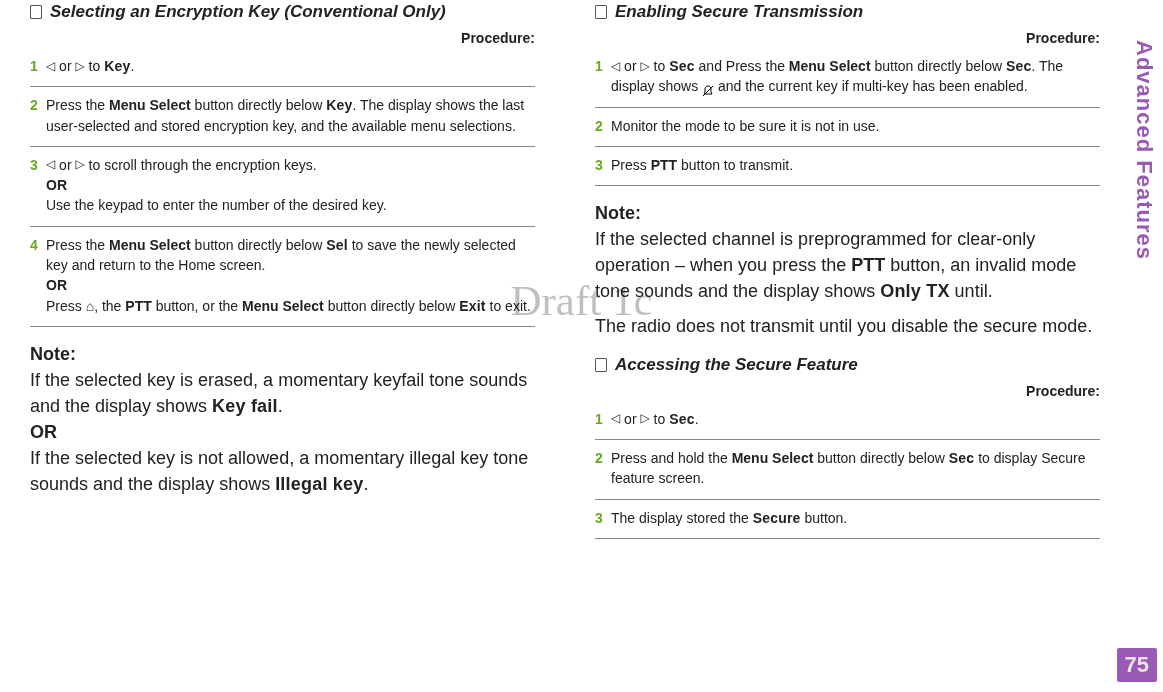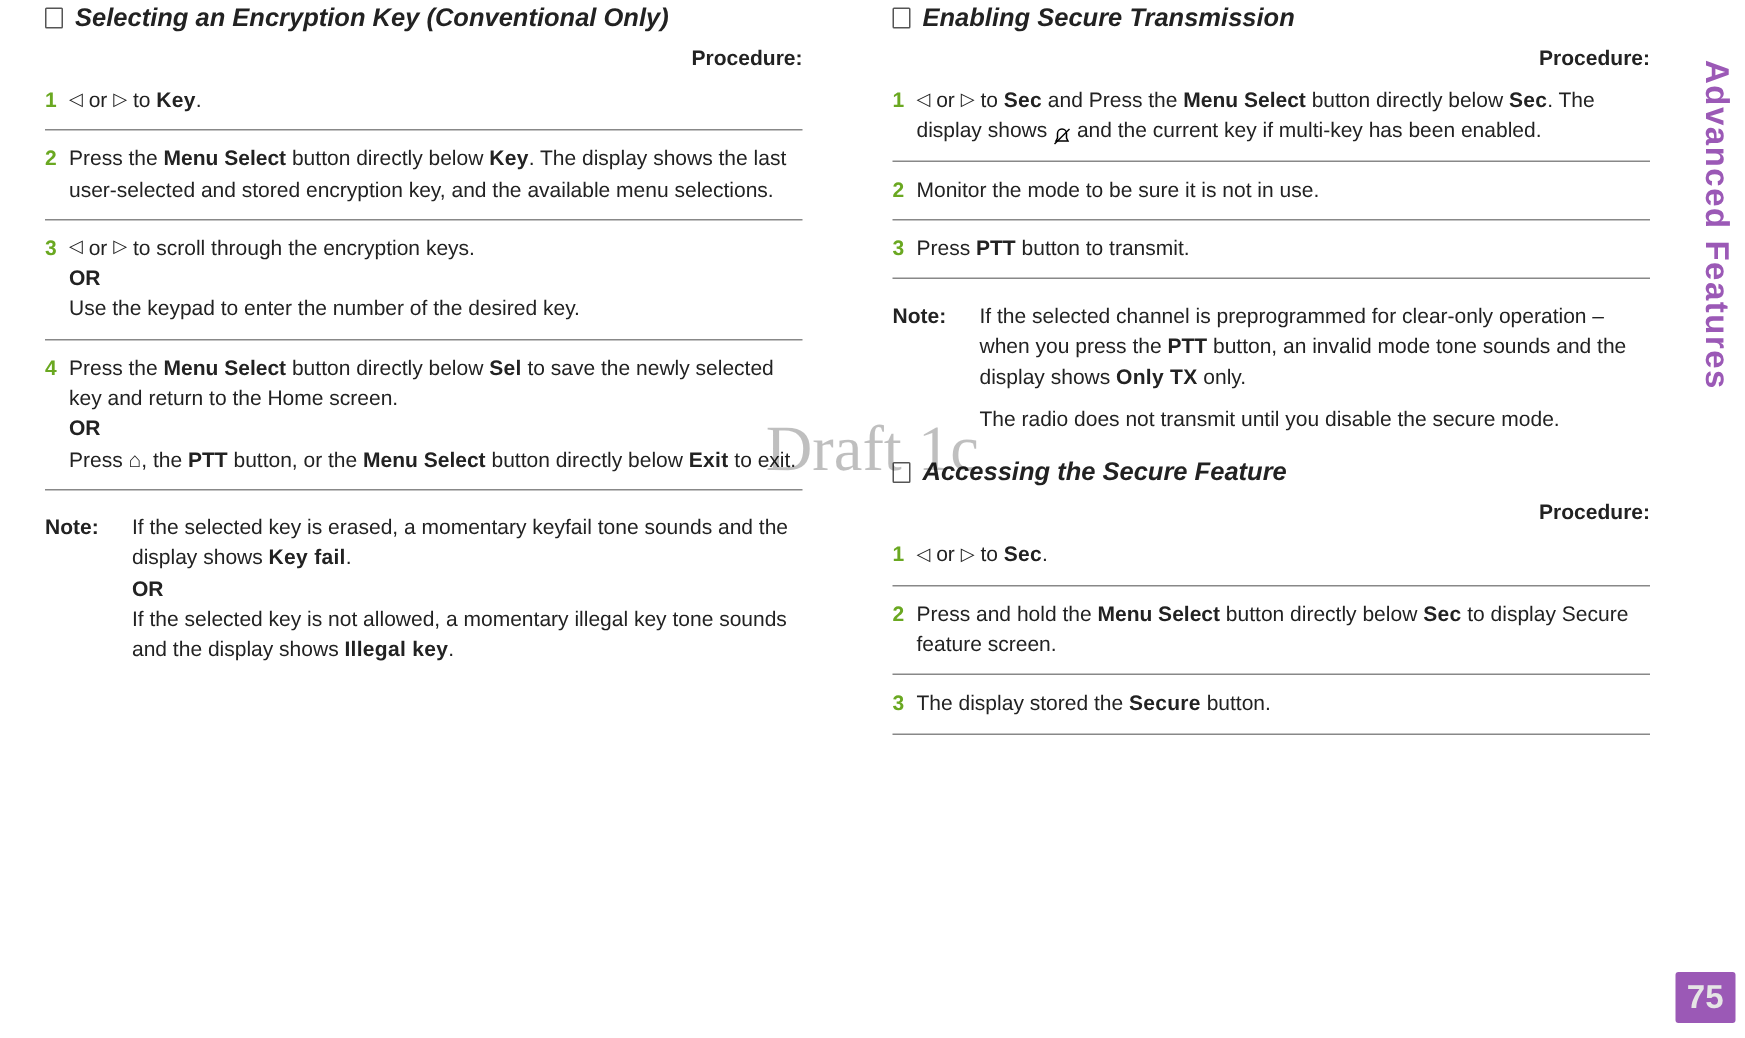--- a/index.html
+++ b/index.html
@@ -10,21 +10,21 @@
   .section-title { display:flex; align-items:center; font-style:italic; font-weight:bold; font-size:17px; margin-bottom:8px; }
   .section-title .boxicon { width:12px; height:14px; border:1px solid #555; margin-right:8px; border-radius:1px; }
   .subhead { font-weight:bold; font-size:14px; margin:4px 0 10px 0;text-align:right; }
   .step { display:flex; margin:8px 0 10px 0; font-size:14px; line-height:1.45; }
   .step .num { color:#6aa821; font-weight:bold; width:16px; flex-shrink:0; }
   .step .body { flex:1; }
   .menu { font-family: "Arial Narrow", Arial, sans-serif; font-weight:bold; letter-spacing:0.2px; }
   .ui { font-weight:bold; }
   .or { font-weight:bold; }
   .hr { border:none; border-top:1px solid #888; margin:4px 0 6px 0; }
-  .note { display:flex; margin-top:14px; font-size:14px; line-height:1.45; }
+  .note { display:flex; margin-top:14px; font-size:18px; line-height:1.45;flex-direction:column; }
   .note-label { font-weight:bold; width:58px; flex-shrink:0; }
   .note-body { flex:1; }
   .tri { display:inline-block; font-size:12px; vertical-align:middle; position:relative; top:-1px; }
   .tri-left::before { content:"◁"; }
   .tri-right::before { content:"▷"; }
   .home-icon::before { content:"⌂"; font-size:14px; }
   .bell-icon { display:inline-block; width:12px; height:12px; vertical-align:middle; position:relative; }
   .bell-icon svg { width:12px; height:12px; }
   .watermark { position:absolute; left:50%; top:300px; transform:translate(-50%,-50%); font-size:43px; color:rgba(0,0,0,0.25); font-family: Georgia, serif; pointer-events:none; white-space:nowrap; }
   .side-tab { position:absolute; right:6px; top:40px; writing-mode:vertical-rl; font-size:22px; font-weight:bold; color:#9b59b6; letter-spacing:1px; }
@@ -124,21 +124,21 @@
         <div class="num">3</div>
         <div class="body">
           <span>Press </span><span class="ui">PTT</span><span> button to transmit.</span>
         </div>
       </div>
       <hr class="hr">
 
       <div class="note">
         <div class="note-label">Note:</div>
         <div class="note-body">
-          <p><span>If the selected channel is preprogrammed for clear-only operation – when you press the </span><span class="ui">PTT</span><span> button, an invalid mode tone sounds and the display shows </span><span class="menu">Only TX</span><span> only.</span></p>
+          <p><span>If the selected channel is preprogrammed for clear-only operation – when you press the </span><span class="ui">PTT</span><span> button, an invalid mode tone sounds and the display shows </span><span class="menu">Only TX</span><span> until.</span></p>
           <div class="gap"></div>
           <p>The radio does not transmit until you disable the secure mode.</p>
         </div>
       </div>
 
       <div style="height:16px"></div>
 
       <div class="section-title">
         <span class="boxicon"></span>
         <span>Accessing the Secure Feature</span>

